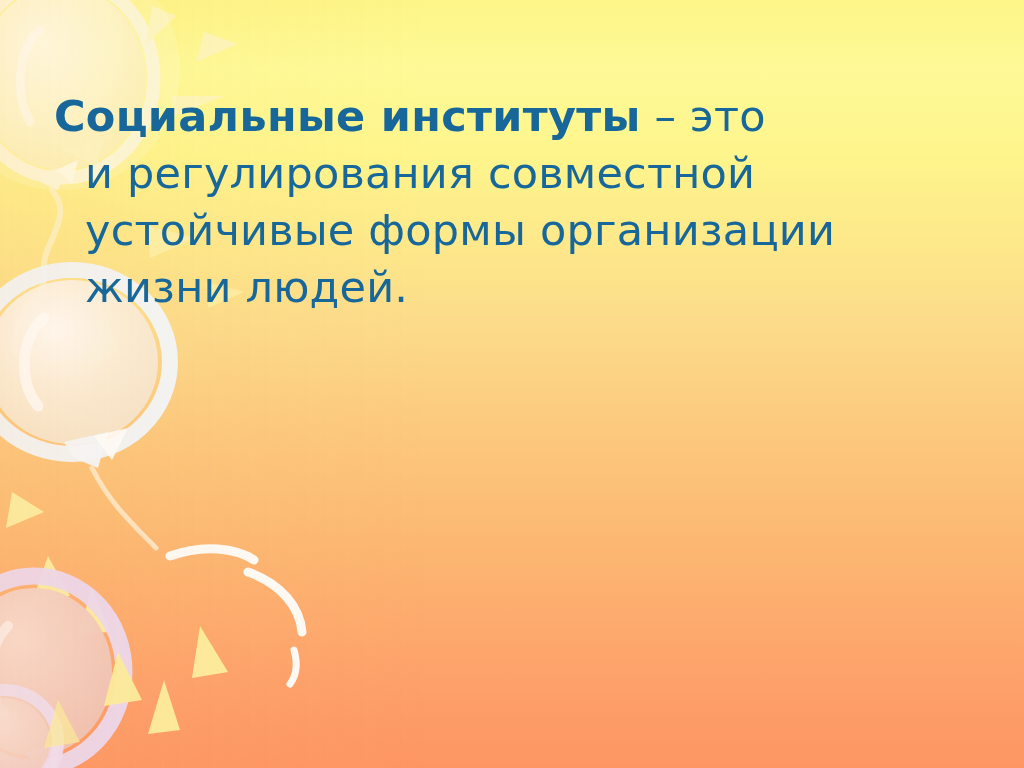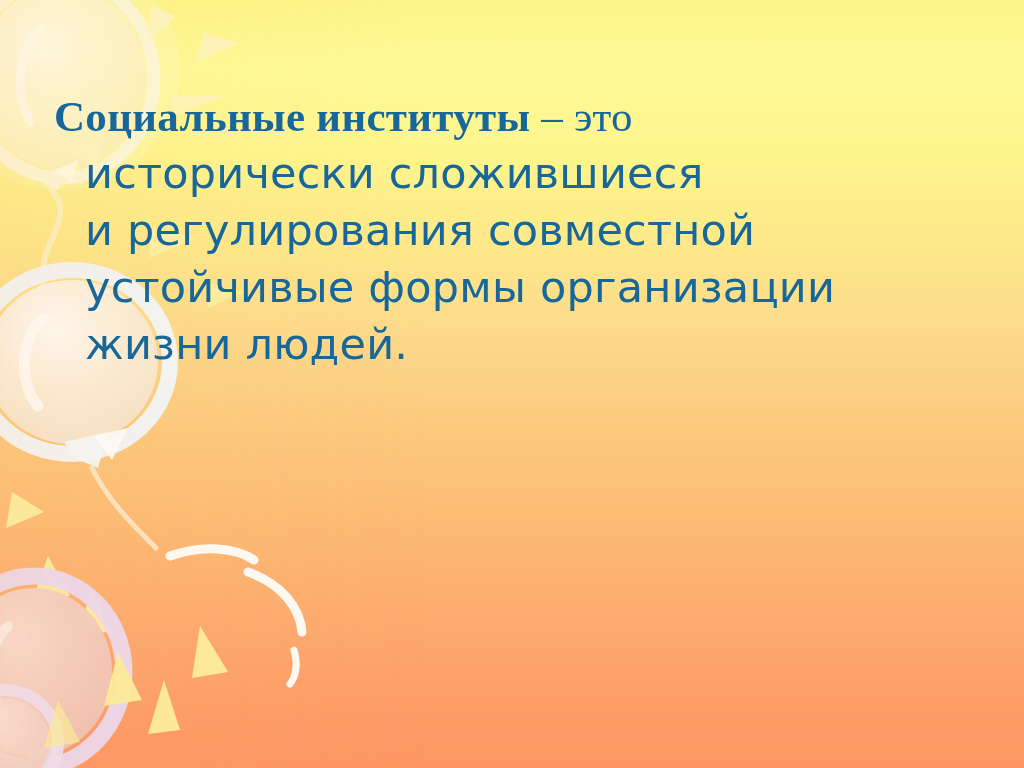--- a/index.html
+++ b/index.html
@@ -68,21 +68,20 @@
   .line {
     color: #17679a;
     font-size: 43px;
     line-height: 57px;
     letter-spacing: 0.2px;
     white-space: nowrap;
   }
 
   .line-1 {
     padding-left: 4px;
-    font-family: Liberation Serif, serif;
   }
 
   .line-indent {
     padding-left: 35px;
   }
 
   .term {
     font-weight: bold;
     letter-spacing: 0.3px;
   }
@@ -187,21 +186,20 @@
       <ellipse cx="60" cy="70" rx="120" ry="120" fill="#fffde8" opacity="0.18"></ellipse>
     </svg>
   </div>
 
   <div class="text-block">
 
     <div class="line line-1">
       <span class="term">Социальные институты</span><span class="rest"> – это</span>
     </div>
 
-    <div class="line line-indent">исторически сложившиеся</div>
 
     <div class="line line-indent">и регулирования совместной</div>
 
     <div class="line line-indent">устойчивые формы организации</div>
 
     <div class="line line-indent">жизни людей.</div>
 
   </div>
 
 </div>

